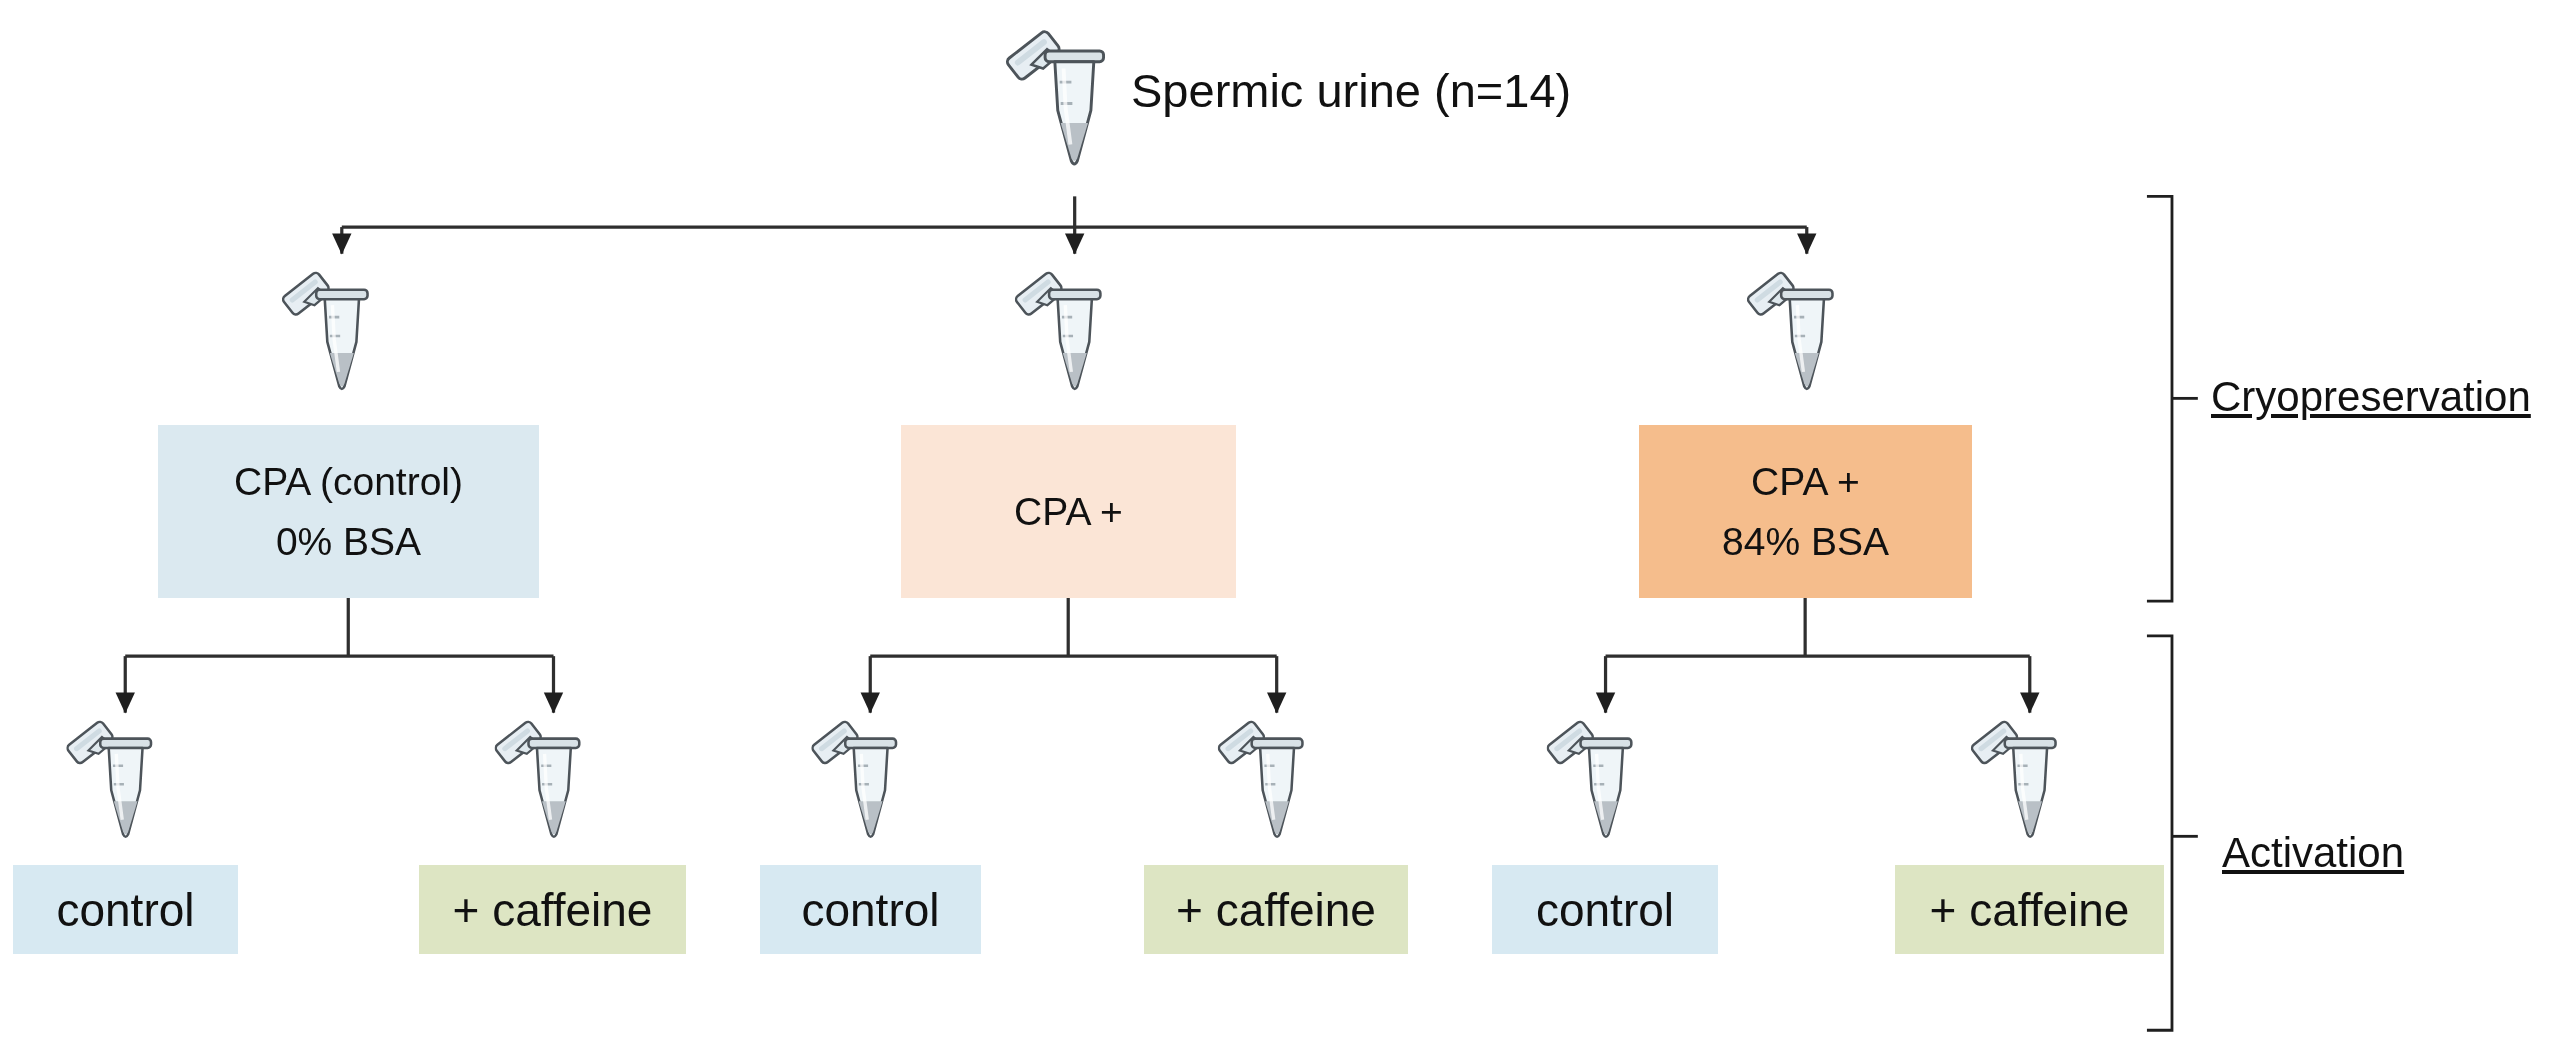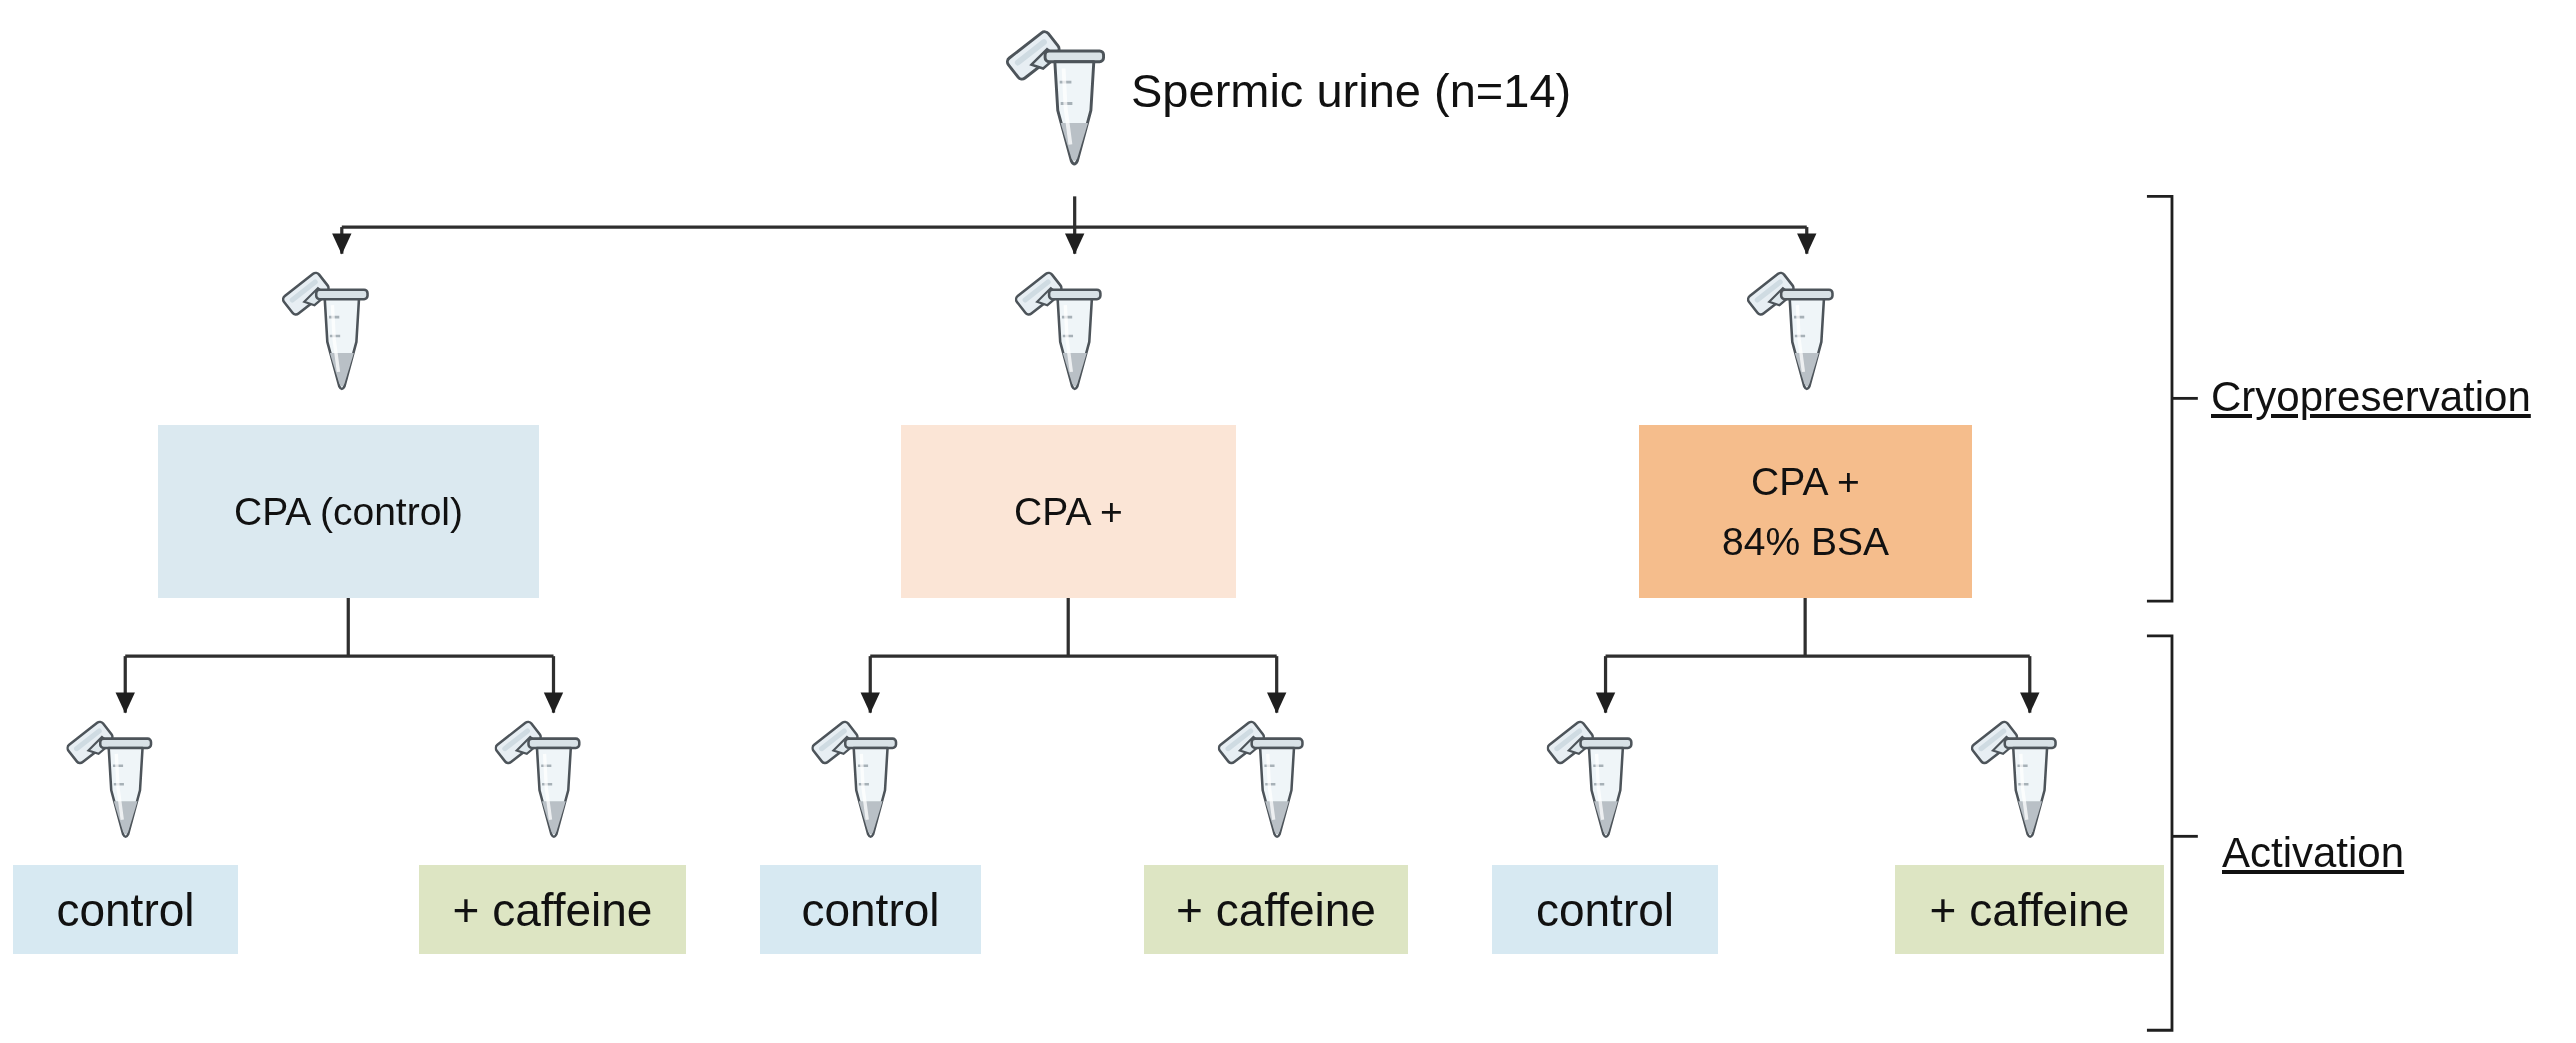--- a/index.html
+++ b/index.html
@@ -113,20 +113,21 @@
     </g>
     <g>
       <use href="#tube" x="2439" y="868" width="126" height="178"></use>
     </g>
   </svg>
 
   <div class="abs title-label" style="left:1131px;top:63px;">Spermic urine (n=14)</div>
 
   <div class="abs group-box" style="left: 158px; top: 425px; width: 381px; height: 173px; background-color: rgb(219, 233, 240);">
     <div>CPA (control)</div>
+    <div>0% BSA</div>
   </div>
   <div class="abs group-box" style="left: 901px; top: 425px; width: 335px; height: 173px; background-color: rgb(251, 229, 214);">
     <div>CPA +</div>
   </div>
   <div class="abs group-box" style="left: 1639px; top: 425px; width: 333px; height: 173px; background-color: rgb(245, 189, 140);">
     <div>CPA +</div>
     <div>84% BSA</div>
   </div>
 
   <div class="abs treat-box" style="left: 13px; top: 865px; width: 225px; height: 89px; background-color: rgb(215, 233, 242);">control</div>

